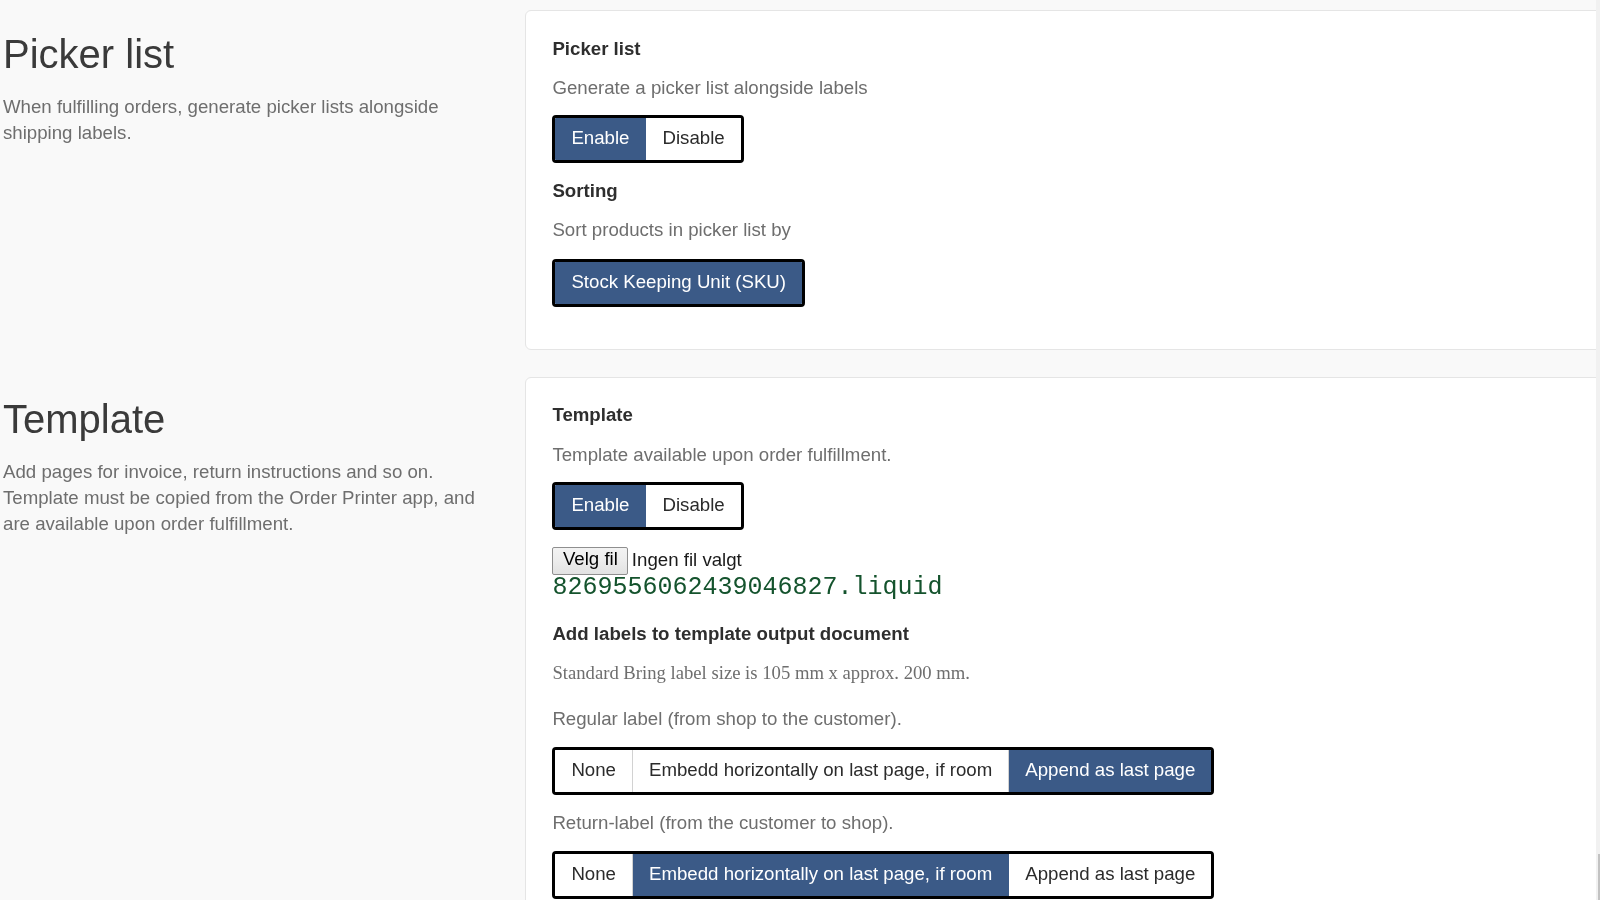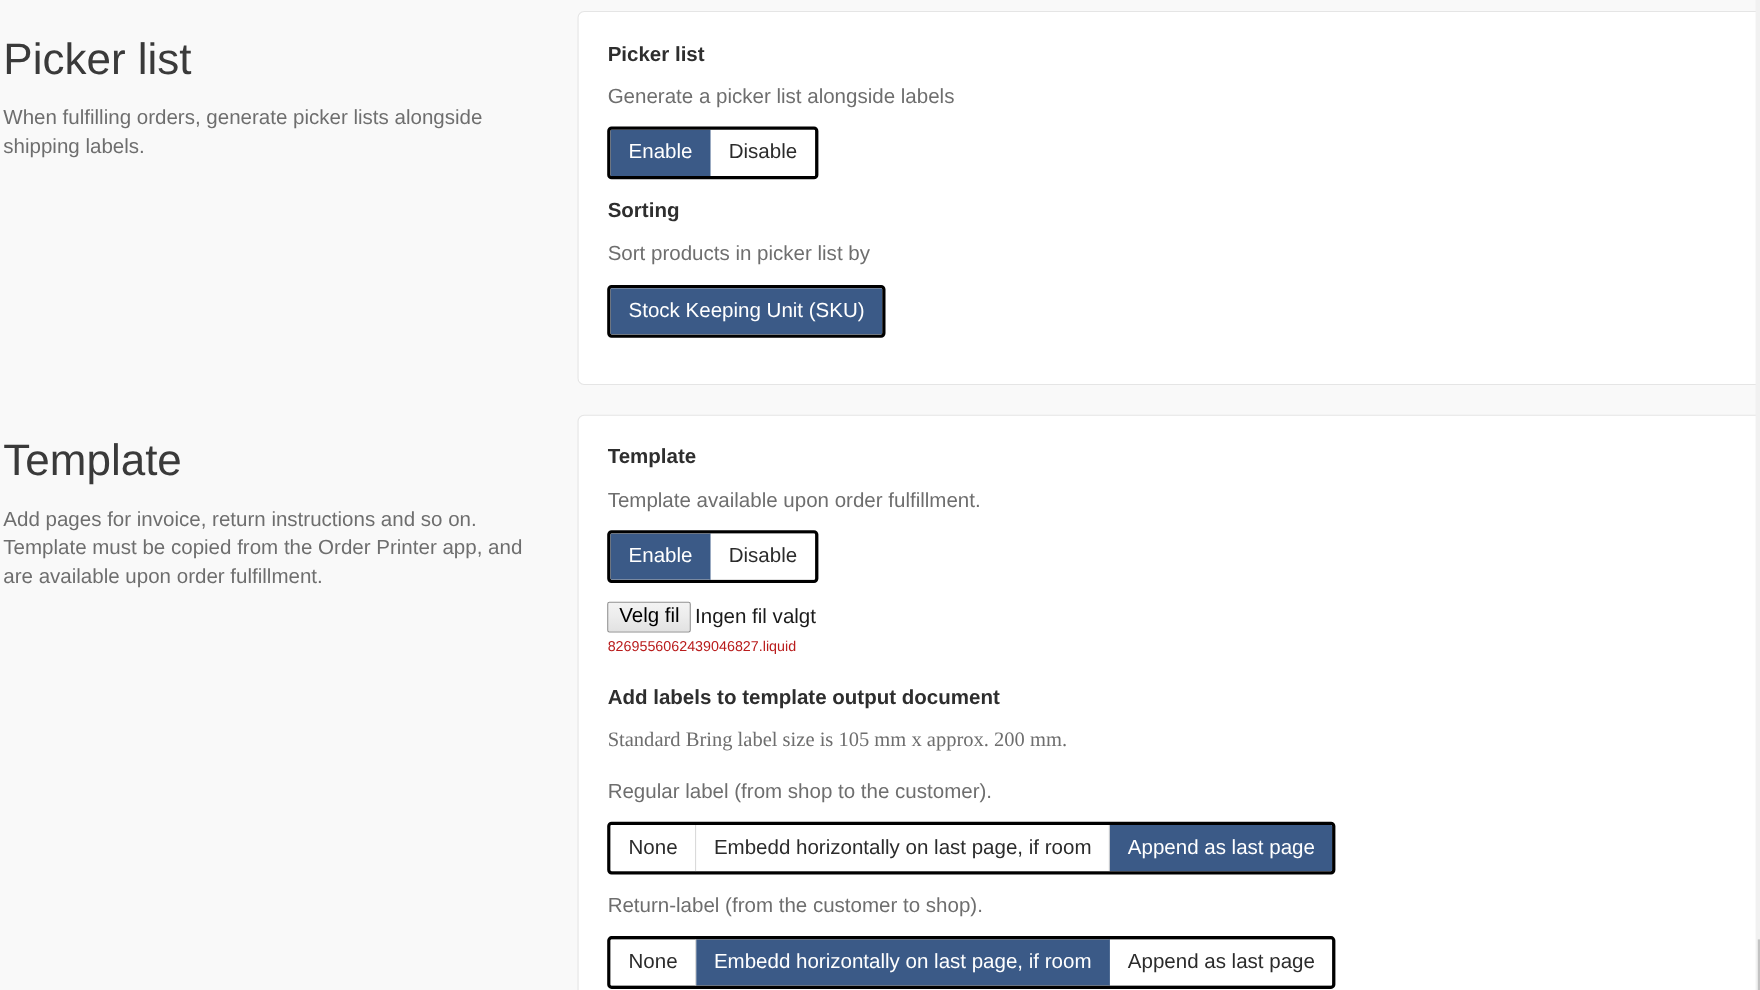--- a/index.html
+++ b/index.html
@@ -16,21 +16,21 @@
 
   .leftcol { position:absolute; left:3px; width:500px; }
   .sec-title { font-size:40px; font-weight:400; color:#3a3a3a; margin:0; line-height:46px; }
   .sec-desc { font-size:18.667px; color:#6e6e6e; line-height:26px; margin:0; width:490px; }
 
   .card { position:absolute; left:525px; width:1110px; background:#ffffff; border:1px solid #e5e5e5; border-radius:6px; box-sizing:border-box; }
   .cardpad { padding-left:26.4px; }
 
   .flabel { font-size:18.667px; font-weight:700; color:#2e2e2e; line-height:22px; }
   .fhelp  { font-size:18.667px; font-weight:400; color:#6e6e6e; line-height:22px; }
-  .ftext  { font-size:13px; font-weight:400; color:#b91c1c; line-height:22px; }
+  .ftext  { font-size:25px; font-weight:400; color:#14532d; line-height:22px;font-family:Liberation Mono, monospace; }
 
   .btngroup { display:inline-flex; border:3px solid #000000; border-radius:4px; overflow:hidden; background:#fff; vertical-align:top; }
   .btngroup .btn {
     font-family:"Liberation Sans", sans-serif; font-size:18.667px; line-height:22px;
     padding:8.5px 16px 11.5px 16px; background:#ffffff; color:#2b2b2b;
     border:0; border-right:1px solid #d2d2d2; cursor:pointer; white-space:nowrap;
     -webkit-appearance:none; appearance:none; margin:0;
   }
   .btngroup .btn:last-child { border-right:0; }
   .btngroup .btn.active { background:#3b5a87; color:#ffffff; border-right-color:#3b5a87; }

